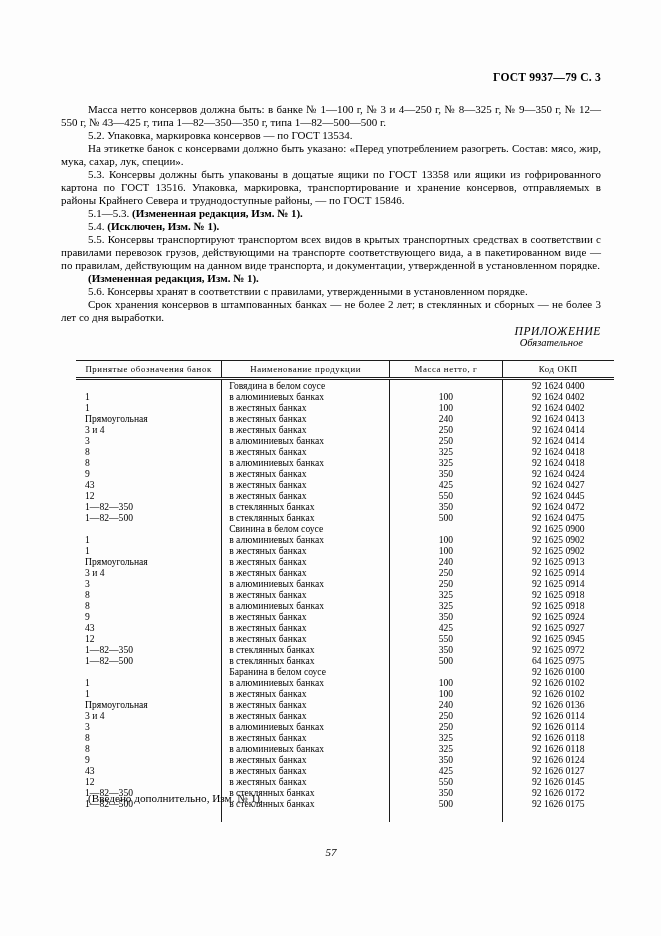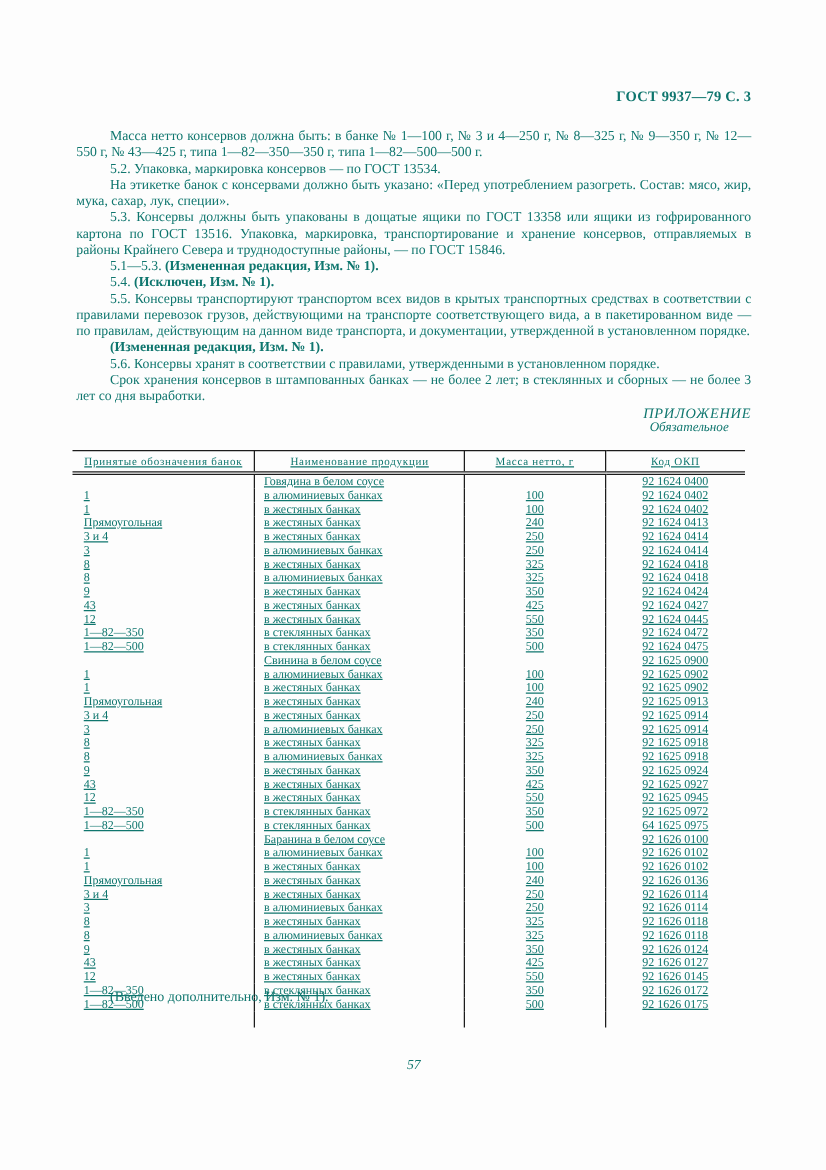--- a/index.html
+++ b/index.html
@@ -1,41 +1,41 @@
 <!DOCTYPE html>
 <html><head>
 <meta charset="utf-8">
 <style>
   html,body { margin:0; padding:0; }
   body { background:#e8e8e8; }
   .page {
     position:relative; width:661px; height:936px; margin:0 auto;
-    background:#fdfdfd; color:#0f766e; overflow:hidden;
+    background:#fdfdfd; color:#000000; overflow:hidden;
     font-family:"Liberation Serif","DejaVu Serif",serif;
   }
   .content { position:absolute; left:61px; width:540px; }
 
   .gost-header {
     top:71px; text-align:right; font-weight:bold; font-size:11.6px;
     letter-spacing:0.2px;
   }
 
   .body-text { top:103px; font-size:11px; line-height:13px; }
   .body-text p.para {
     margin:0; text-indent:27px; text-align:justify;
   }
   .body-text p.para b { font-weight:bold; }
 
   .appendix { top:325px; text-align:right; font-style:italic; }
   .appendix .app-title { font-size:11.5px; letter-spacing:0.6px; }
   .appendix .app-sub   { font-size:10.5px; padding-right:18px; }
 
   table.gost-table {
-    position:absolute; left:58px; top:360px; width:538px;
-    border-collapse:collapse; table-layout:fixed;text-decoration:underline;
+    position:absolute; left:76px; top:360px; width:538px;
+    border-collapse:collapse; table-layout:fixed;
   }
   .gost-table th {
     border-top:1.5px solid #1c1c1c;
     border-bottom:3px double #1c1c1c;
     font-weight:normal; font-size:8.8px; letter-spacing:0.6px;
     height:16px; text-align:center; padding:0 2px; overflow:hidden;
   }
   .gost-table td {
     font-size:9.6px; line-height:11px; height:11px;
     padding:0 2px; overflow:hidden; white-space:nowrap;

